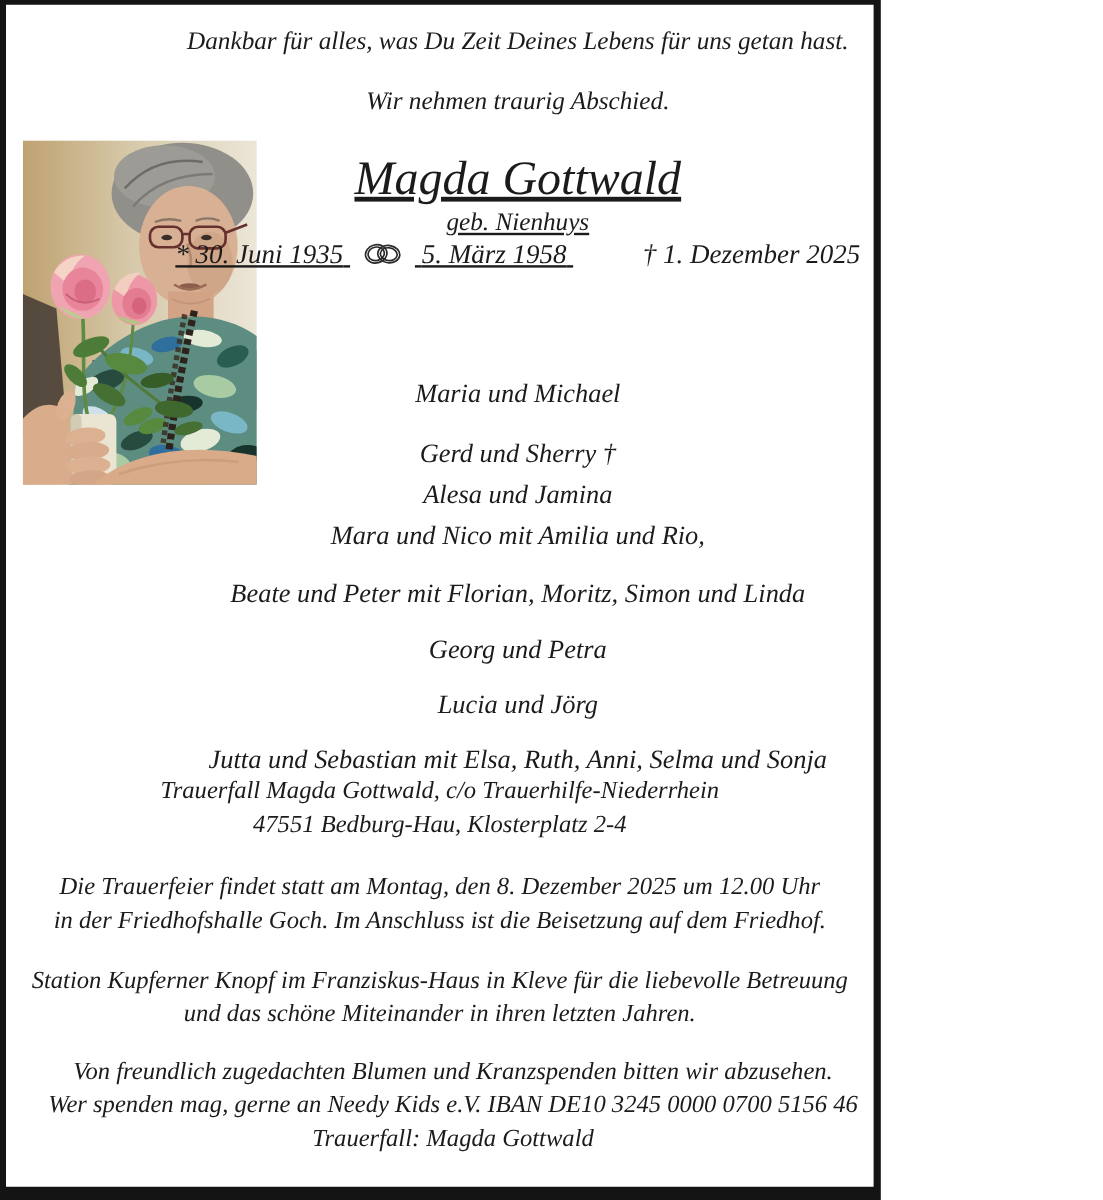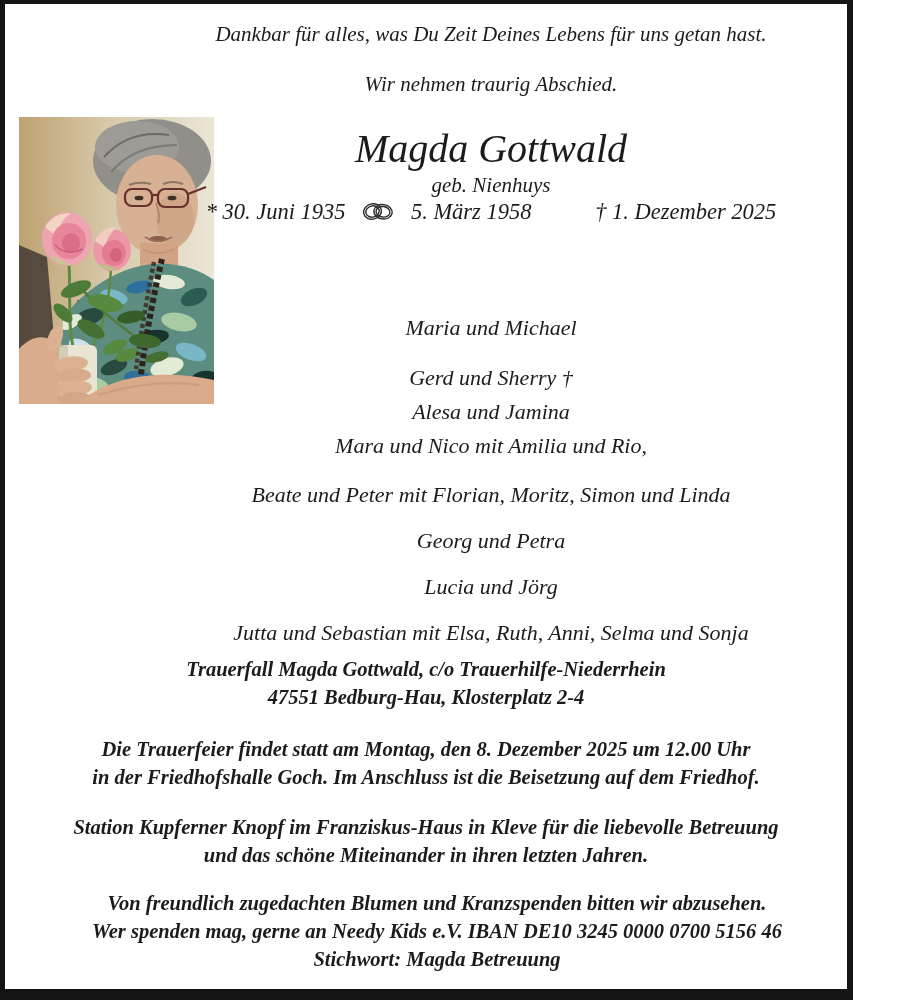--- a/index.html
+++ b/index.html
@@ -2,21 +2,21 @@
 <html><head>
 <meta charset="utf-8">
 <style>
   html, body {
     margin: 0;
     padding: 0;
     background: #ffffff;
   }
   .notice {
     position: relative;
-    width: 853px;
+    width: 734px;
     height: 1000px;
     box-sizing: border-box;
     background: #ffffff;
     border-style: solid;
     border-color: #141414;
     border-width: 4px 6px 11px 5px;
     font-family: "Liberation Serif", "DejaVu Serif", serif;
     font-style: italic;
     color: #1b1b1b;
     overflow: hidden;
@@ -27,37 +27,37 @@
   .intro { top: 17px; left: 130px; right: 0; font-size: 21px; line-height: 27px; }
   .intro .l2 { margin-top: 23px; }
 
   .photo-wrap {
     position: absolute;
     top: 113px; left: 14px;
     width: 195px; height: 287px;
   }
   .photo-wrap svg { display: block; width: 100%; height: 100%; }
 
-  .header { top: 122px; left: 130px; right: 0; }
+  .header { top: 122px; left: 130px; right: 0; text-decoration: underline; }
   .deceased-name { font-size: 40px; line-height: 46px; font-weight: normal; margin: 0; }
   .maiden { font-size: 21px; line-height: 26px; margin-top: 7px; }
   .dates { font-size: 22.5px; line-height: 28px; margin-top: 18px; white-space: nowrap; }
   .dates .sep-rings { display: inline-block; vertical-align: -3px; margin: 0 10px; }
   .dates .death { display: inline-block; margin-left: 58px; }
 
   .mourners { top: 292px; left: 130px; right: 0; font-size: 22px; line-height: 28px; }
   .mourners .grp { margin: 18px; }
   .mourners .g2 { margin-top: 19px; line-height: 34px; }
   .mourners .g3 { margin-top: 8px; }
   .mourners .g4 { margin-top: 17px; }
   .mourners .g5 { margin-top: 14px; }
   .mourners .g6 { margin-top: 13px; }
 
   .info { top: 637px; left: 0; right: 0; font-size: 20.5px; line-height: 28px; }
-  .info .blk { margin: 14px; font-weight: bold; }
+  .info .blk { margin: 4px; }
   .info .service { margin-top: 24px; }
   .info .thanks { margin-top: 22px; }
   .info .donations { margin-top: 20px; padding-left: 22px; }
 </style>
 </head>
 <body>
 
 <div class="notice">
 
   <div class="sec intro">
@@ -218,17 +218,17 @@
       <p>Die Trauerfeier findet statt am Montag, den 8. Dezember 2025 um 12.00 Uhr</p>
       <p>in der Friedhofshalle Goch. Im Anschluss ist die Beisetzung auf dem Friedhof.</p>
     </div>
     <div class="blk thanks">
       <p>Station Kupferner Knopf im Franziskus-Haus in Kleve für die liebevolle Betreuung</p>
       <p>und das schöne Miteinander in ihren letzten Jahren.</p>
     </div>
     <div class="blk donations">
       <p>Von freundlich zugedachten Blumen und Kranzspenden bitten wir abzusehen.</p>
       <p>Wer spenden mag, gerne an Needy Kids e.V. IBAN DE10 3245 0000 0700 5156 46</p>
-      <p>Stichwort: Magda Betreuung</p>
+      <p>Trauerfall: Magda Gottwald</p>
     </div>
   </div>
 
 </div>
 
 </body></html>

